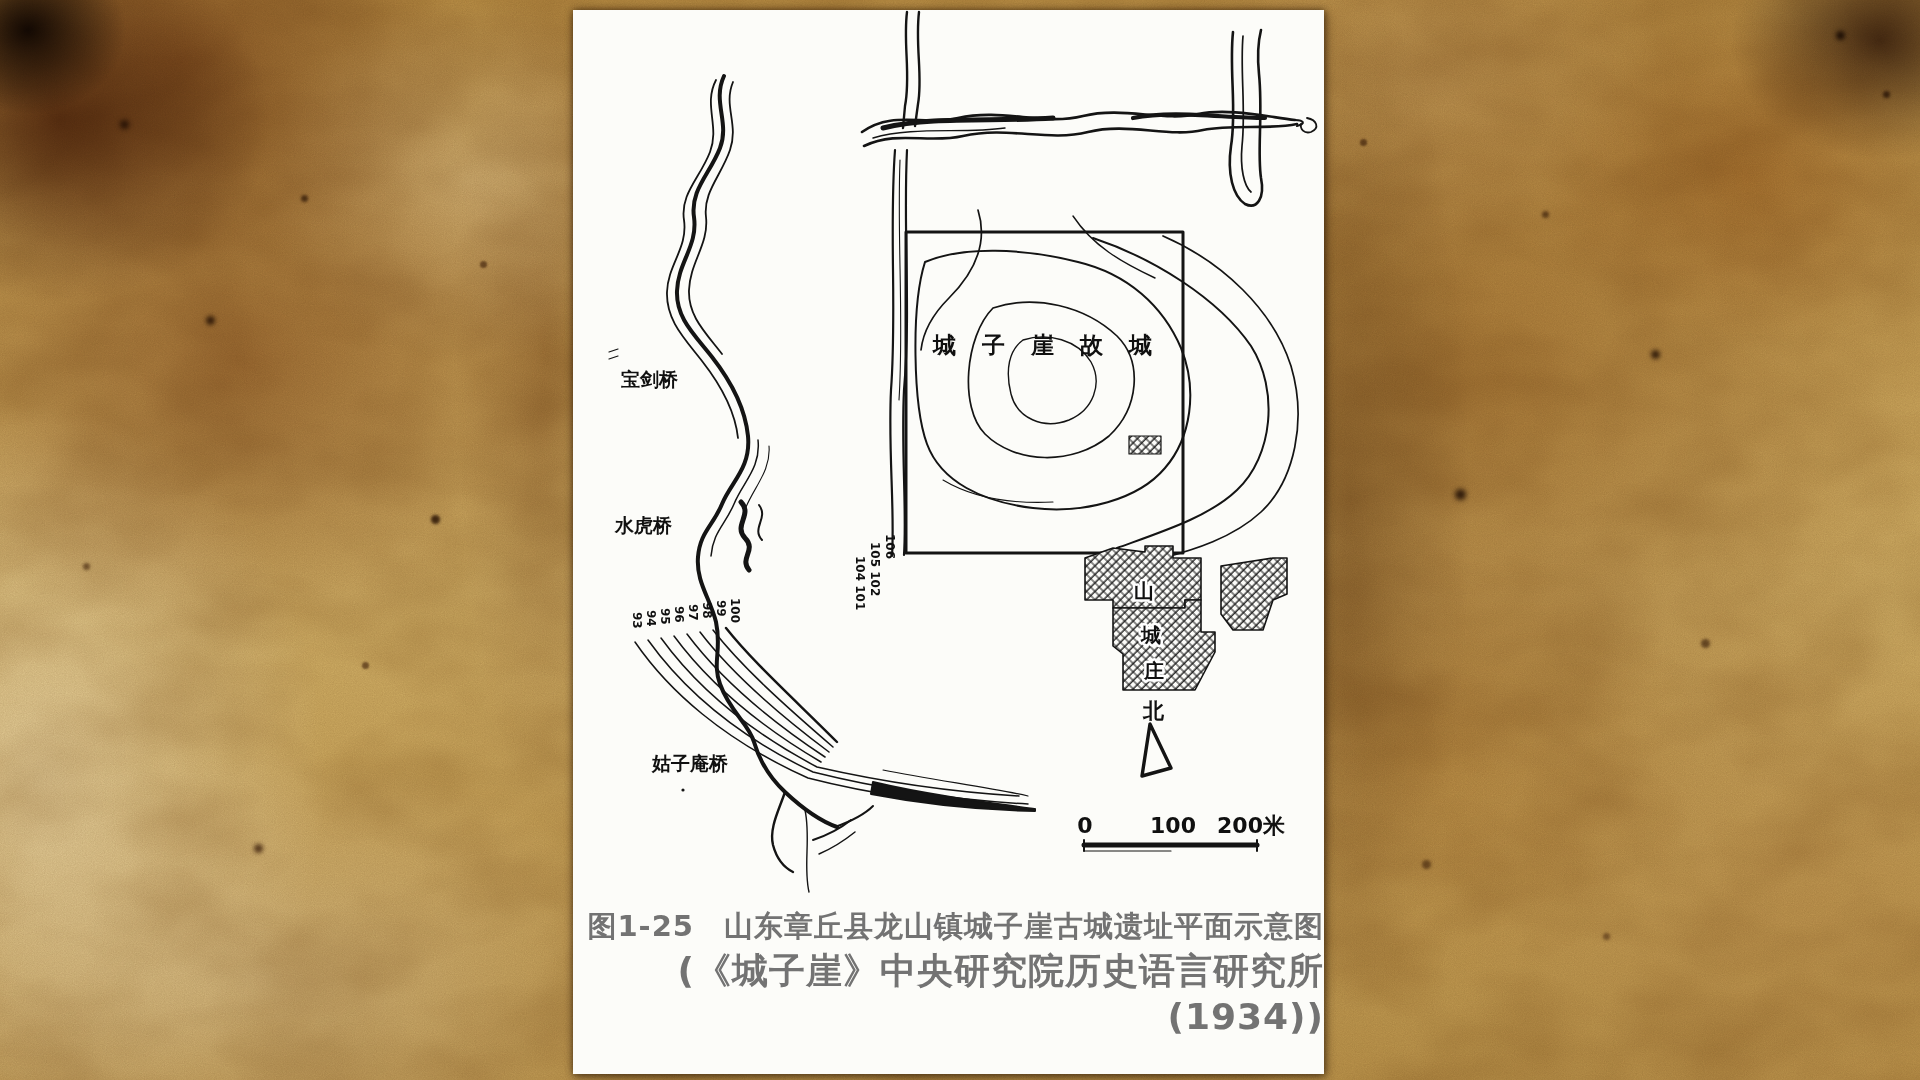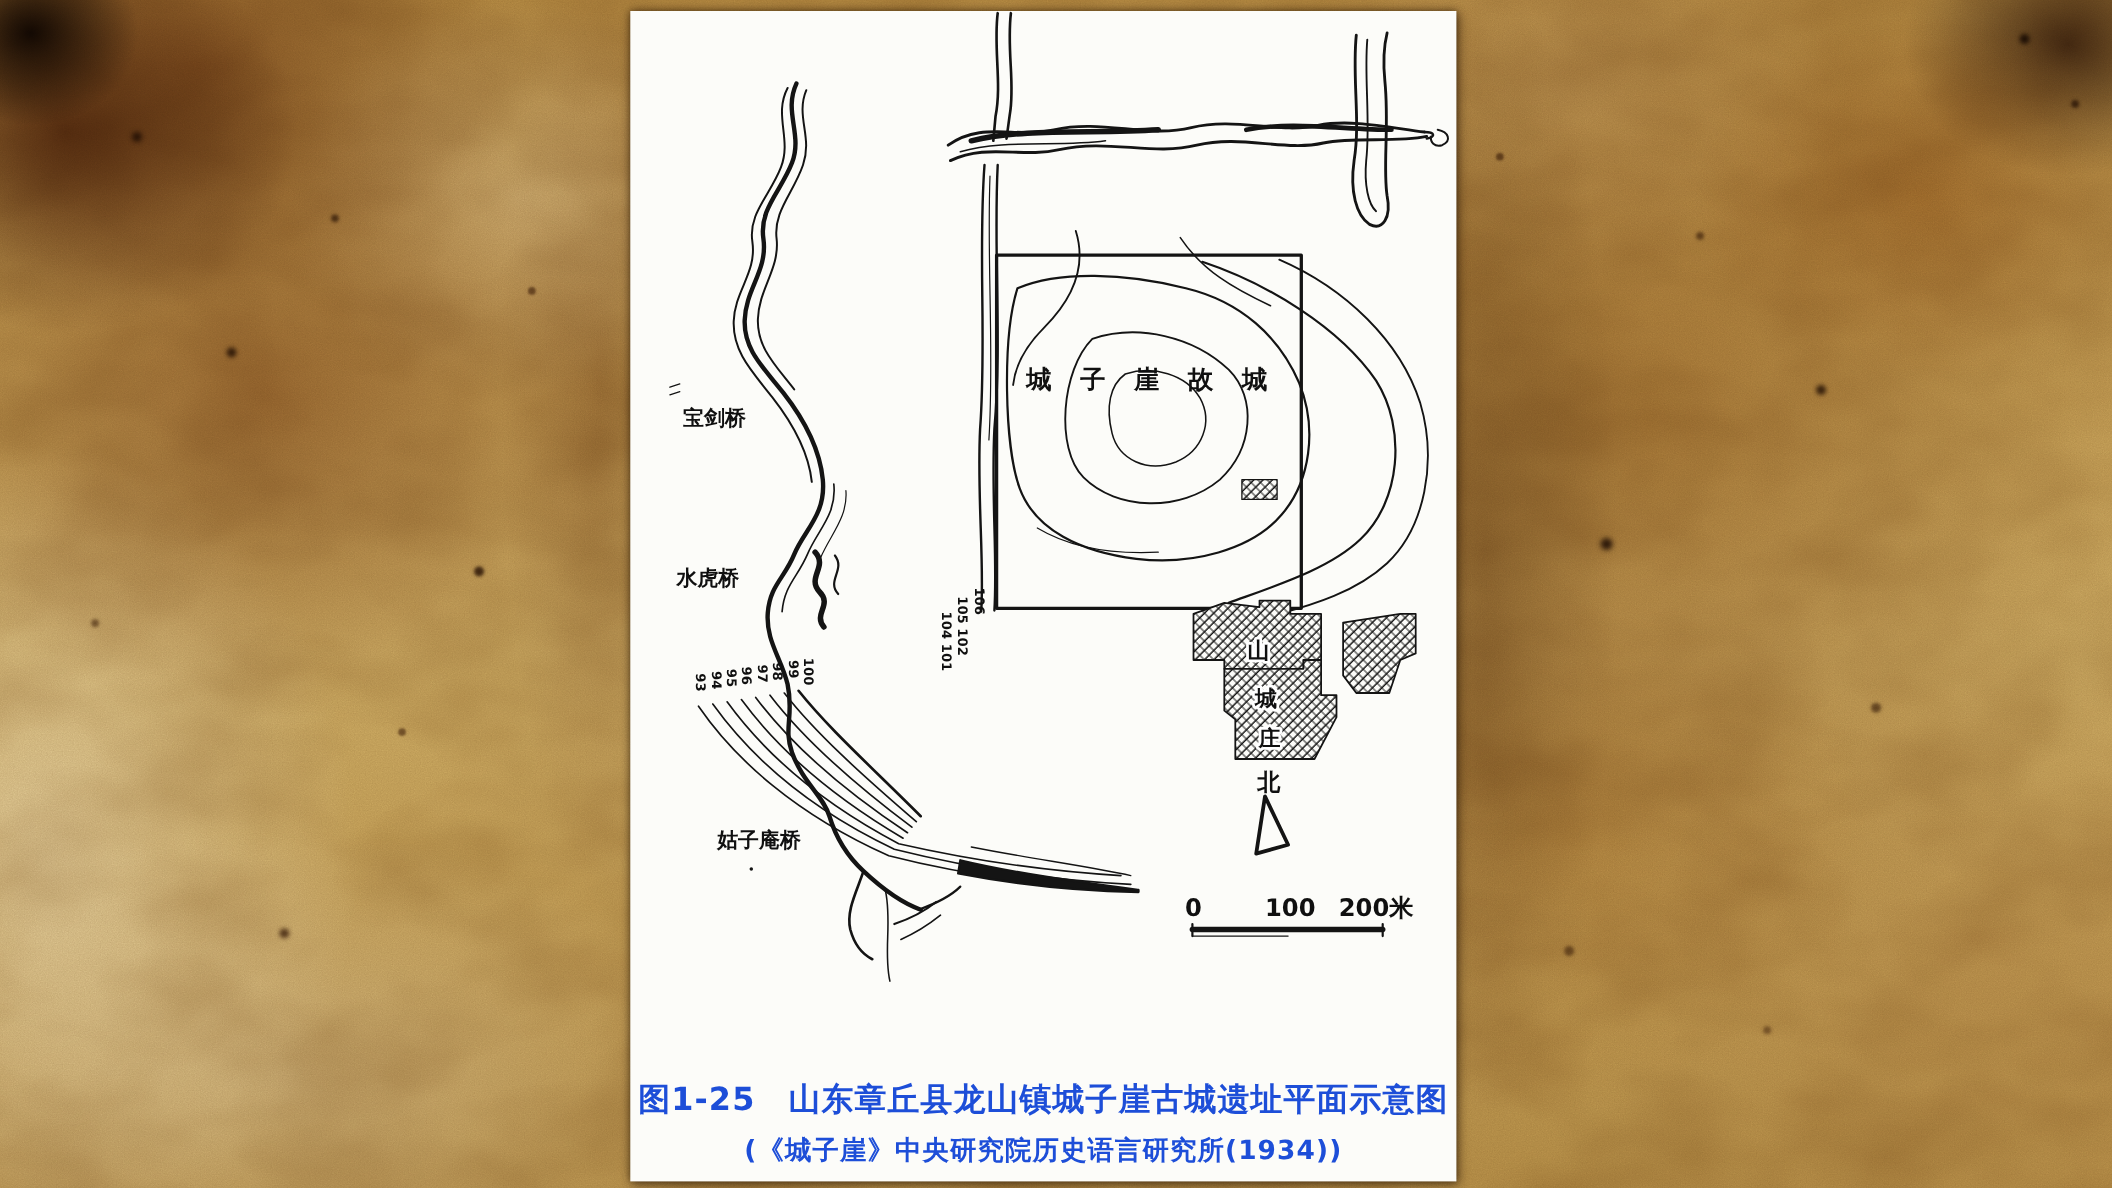--- a/index.html
+++ b/index.html
@@ -43,23 +43,23 @@
   .page{position:absolute;left:573px;top:10px;width:751px;height:1064px;background:#fcfcf9;
         box-shadow:0 0 7px rgba(35,18,4,.6), 2px 3px 9px rgba(35,18,4,.45);z-index:5;}
   .map{position:absolute;left:0;top:0;}
   svg text{font-family:"DejaVu Sans",sans-serif;fill:#101010;}
   .t-bridge{font-size:19px;font-weight:700;}
   .t-site{font-size:23px;font-weight:700;letter-spacing:9px;}
   .t-contour{font-size:12px;font-weight:700;}
   .t-village{font-size:20px;font-weight:700;stroke:#ffffff;stroke-width:5px;paint-order:stroke;}
   .t-north{font-size:21px;font-weight:700;}
   .t-scale{font-size:22px;font-weight:700;}
-  .caption{position:absolute;left:0;right:0;top:970px;text-align:center;color:#1d4ed8;font-weight:700;}
+  .caption{position:absolute;left:0;right:0;top:897px;text-align:right;color:#737373;font-weight:700;}
   .cap1{font-size:29px;letter-spacing:1px;}
-  .cap2{font-size:24px;margin-top:10px;letter-spacing:1px;}
+  .cap2{font-size:36px;margin-top:0;letter-spacing:1px;}
 </style>
 </head>
 <body>
 
 <div class="stage">
   <div class="parchment"></div>
 
   <svg class="grain" width="1920" height="1080" aria-hidden="true">
     <defs>
       <filter id="fineGrain" x="0" y="0" width="100%" height="100%">

